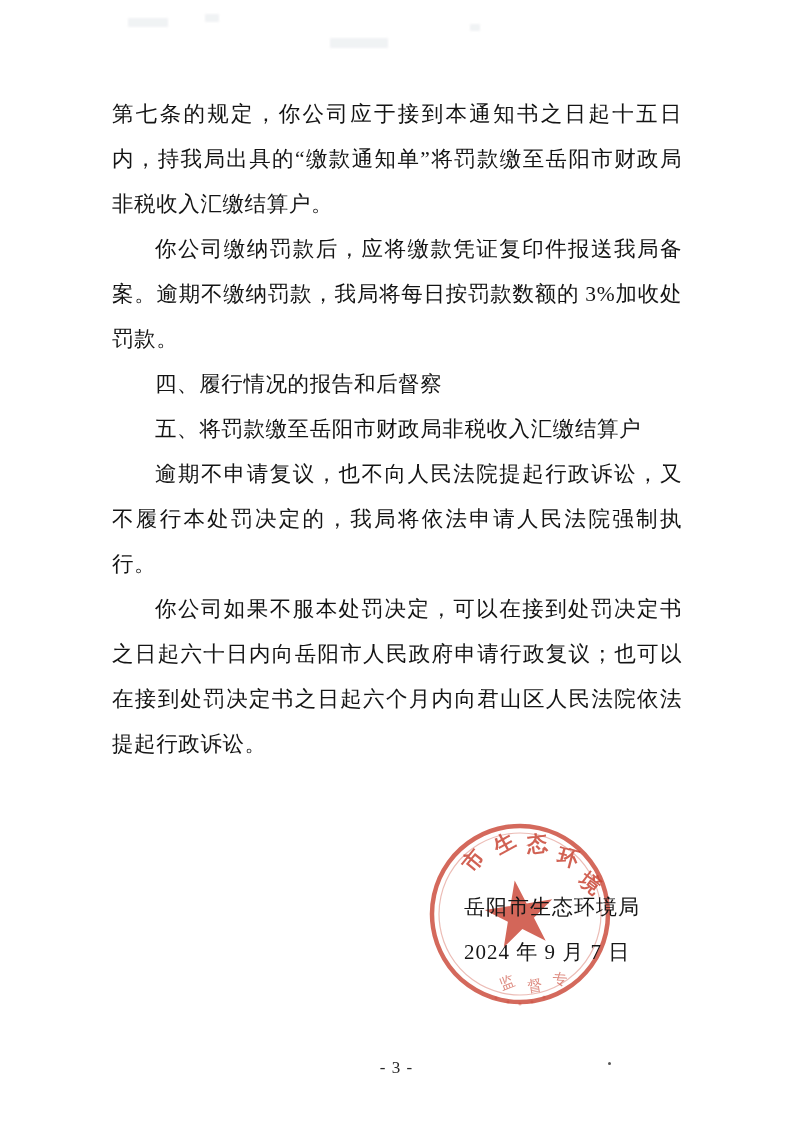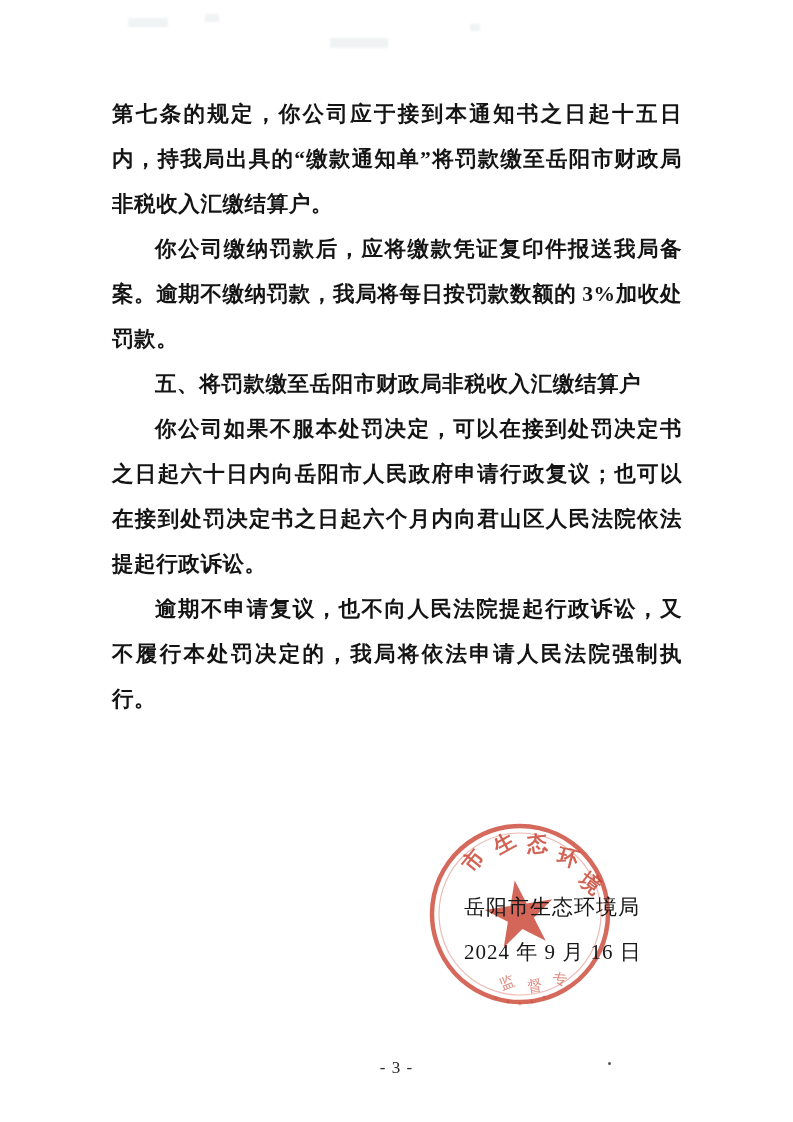--- a/index.html
+++ b/index.html
@@ -34,21 +34,20 @@
     top: 0;
     width: 793px;
     height: 1122px;
   }
 
   .doc-body {
     position: absolute;
     left: 112px;
     top: 92px;
     width: 570px;
-    font-weight: bold;
   }
 
   .para {
     font-size: 21.5px;
     line-height: 45px;
     letter-spacing: 0.6px;
     text-align: justify;
     text-justify: inter-ideograph;
     margin: 0 0 0 0;
     color: #141414;
@@ -119,23 +118,24 @@
 <div class="page">
 
   <div class="scan-smudge smudge-a"></div>
   <div class="scan-smudge smudge-b"></div>
   <div class="scan-smudge smudge-c"></div>
   <div class="scan-smudge smudge-d"></div>
 
   <div class="doc-body">
     <p class="para">第七条的规定，你公司应于接到本通知书之日起十五日内，持我局出具的“缴款通知单”将罚款缴至岳阳市财政局非税收入汇缴结算户。</p>
     <p class="para indent">你公司缴纳罚款后，应将缴款凭证复印件报送我局备案。逾期不缴纳罚款，我局将每日按罚款数额的 3%加收处罚款。</p>
+    <p class="heading">四、履行情况的报告和后督察</p>
     <p class="heading">五、将罚款缴至岳阳市财政局非税收入汇缴结算户</p>
+    <p class="para indent">逾期不申请复议，也不向人民法院提起行政诉讼，又不履行本处罚决定的，我局将依法申请人民法院强制执行。</p>
     <p class="para indent">你公司如果不服本处罚决定，可以在接到处罚决定书之日起六十日内向岳阳市人民政府申请行政复议；也可以在接到处罚决定书之日起六个月内向君山区人民法院依法提起行政诉讼。</p>
-    <p class="para indent">逾期不申请复议，也不向人民法院提起行政诉讼，又不履行本处罚决定的，我局将依法申请人民法院强制执行。</p>
   </div>
 
   <div class="seal">
     <svg width="192" height="192" viewBox="0 0 192 192" xmlns="http://www.w3.org/2000/svg">
       <g transform="rotate(-9 96 96)" fill="none" stroke="#c8402f" opacity="0.78">
         <circle cx="96" cy="96" r="88" stroke-width="4.5"></circle>
         <circle cx="96" cy="96" r="81" stroke-width="1.2" opacity="0.45"></circle>
       </g>
       <g transform="rotate(-9 96 96)" opacity="0.8">
         <polygon fill="#c8402f" points="96,62 104.2,86.6 130.2,86.6 109.2,101.8 117.2,126.4 96,111.2 74.8,126.4 82.8,101.8 61.8,86.6 87.8,86.6"></polygon>
@@ -157,21 +157,21 @@
           <circle cx="84" cy="184" r="1.6"></circle>
         <circle cx="108" cy="184" r="1.6"></circle>
           <circle cx="72" cy="180" r="1.6"></circle>
         <circle cx="120" cy="179" r="1.6"></circle>
       </g>
     </svg>
   </div>
 
   <div class="sign-block">
     <div class="sign-line">岳阳市生态环境局</div>
-    <div class="sign-line">2024 年 9 月 16 日</div>
+    <div class="sign-line">2024 年 9 月 7 日</div>
   </div>
 
   <div class="page-number">
     <span class="dash-dot"></span>
     <span>- 3 -</span>
   </div>
 
 </div>
 
 </body></html>

